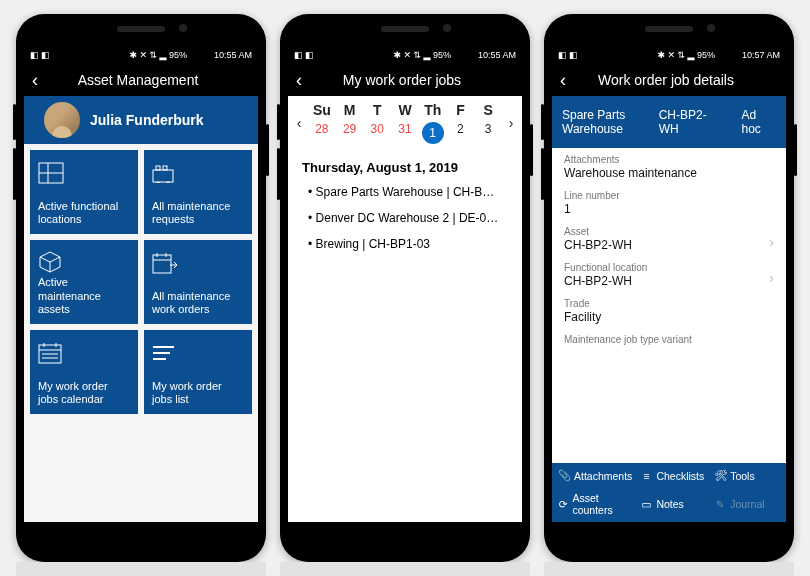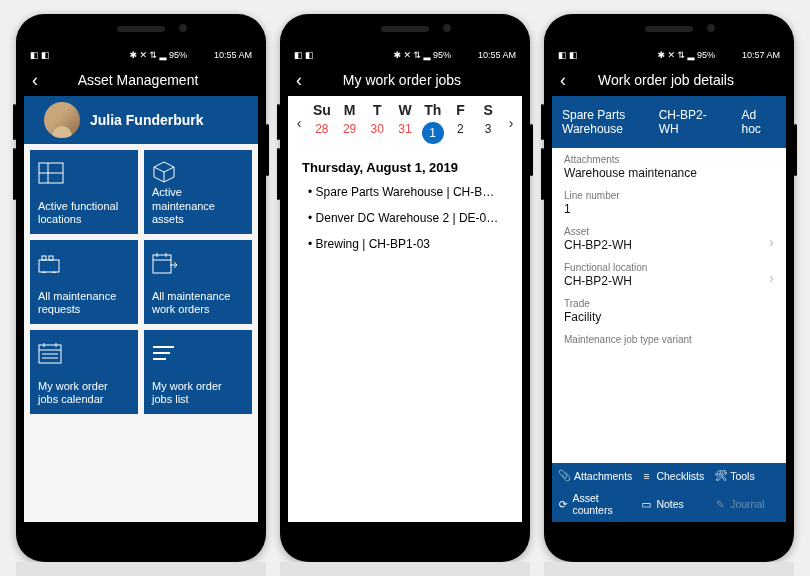--- a/index.html
+++ b/index.html
@@ -219,40 +219,40 @@
             <svg width="26" height="22">
                 <rect x="1" y="1" width="24" height="20" stroke="#fff" fill="none"></rect>
                 <line x1="10" y1="1" x2="10" y2="21" stroke="#fff"></line>
                 <line x1="1" y1="11" x2="25" y2="11" stroke="#fff"></line>
               </svg>
           </div>
           <div class="tile-label">Active functional locations</div>
         </div>
         <div class="tile">
           <div class="tile-icon">
-            <svg width="24" height="24">
-                <polygon points="12,2 22,7 22,17 12,22 2,17 2,7" stroke="#fff" fill="none"></polygon>
-                <line x1="2" y1="7" x2="12" y2="12" stroke="#fff"></line>
-                <line x1="22" y1="7" x2="12" y2="12" stroke="#fff"></line>
-                <line x1="12" y1="12" x2="12" y2="22" stroke="#fff"></line>
-              </svg>
-          </div>
-          <div class="tile-label">Active maintenance assets</div>
-        </div>
-        <div class="tile">
-          <div class="tile-icon">
             <svg width="28" height="20">
                 <rect x="1" y="7" width="20" height="12" stroke="#fff" fill="none"></rect>
                 <rect x="4" y="3" width="4" height="4" stroke="#fff" fill="none"></rect>
                 <rect x="11" y="3" width="4" height="4" stroke="#fff" fill="none"></rect>
                 <circle cx="6" cy="21" r="2" stroke="#fff" fill="none"></circle>
                 <circle cx="16" cy="21" r="2" stroke="#fff" fill="none"></circle>
               </svg>
           </div>
           <div class="tile-label">All maintenance requests</div>
+        </div>
+        <div class="tile">
+          <div class="tile-icon">
+            <svg width="24" height="24">
+                <polygon points="12,2 22,7 22,17 12,22 2,17 2,7" stroke="#fff" fill="none"></polygon>
+                <line x1="2" y1="7" x2="12" y2="12" stroke="#fff"></line>
+                <line x1="22" y1="7" x2="12" y2="12" stroke="#fff"></line>
+                <line x1="12" y1="12" x2="12" y2="22" stroke="#fff"></line>
+              </svg>
+          </div>
+          <div class="tile-label">Active maintenance assets</div>
         </div>
         <div class="tile">
           <div class="tile-icon">
             <svg width="26" height="24">
                 <rect x="1" y="4" width="18" height="18" stroke="#fff" fill="none"></rect>
                 <line x1="1" y1="9" x2="19" y2="9" stroke="#fff"></line>
                 <line x1="5" y1="2" x2="5" y2="6" stroke="#fff"></line>
                 <line x1="14" y1="2" x2="14" y2="6" stroke="#fff"></line>
                 <path d="M18 14 L25 14 L22 11 M25 14 L22 17" stroke="#fff" fill="none"></path>
               </svg>

